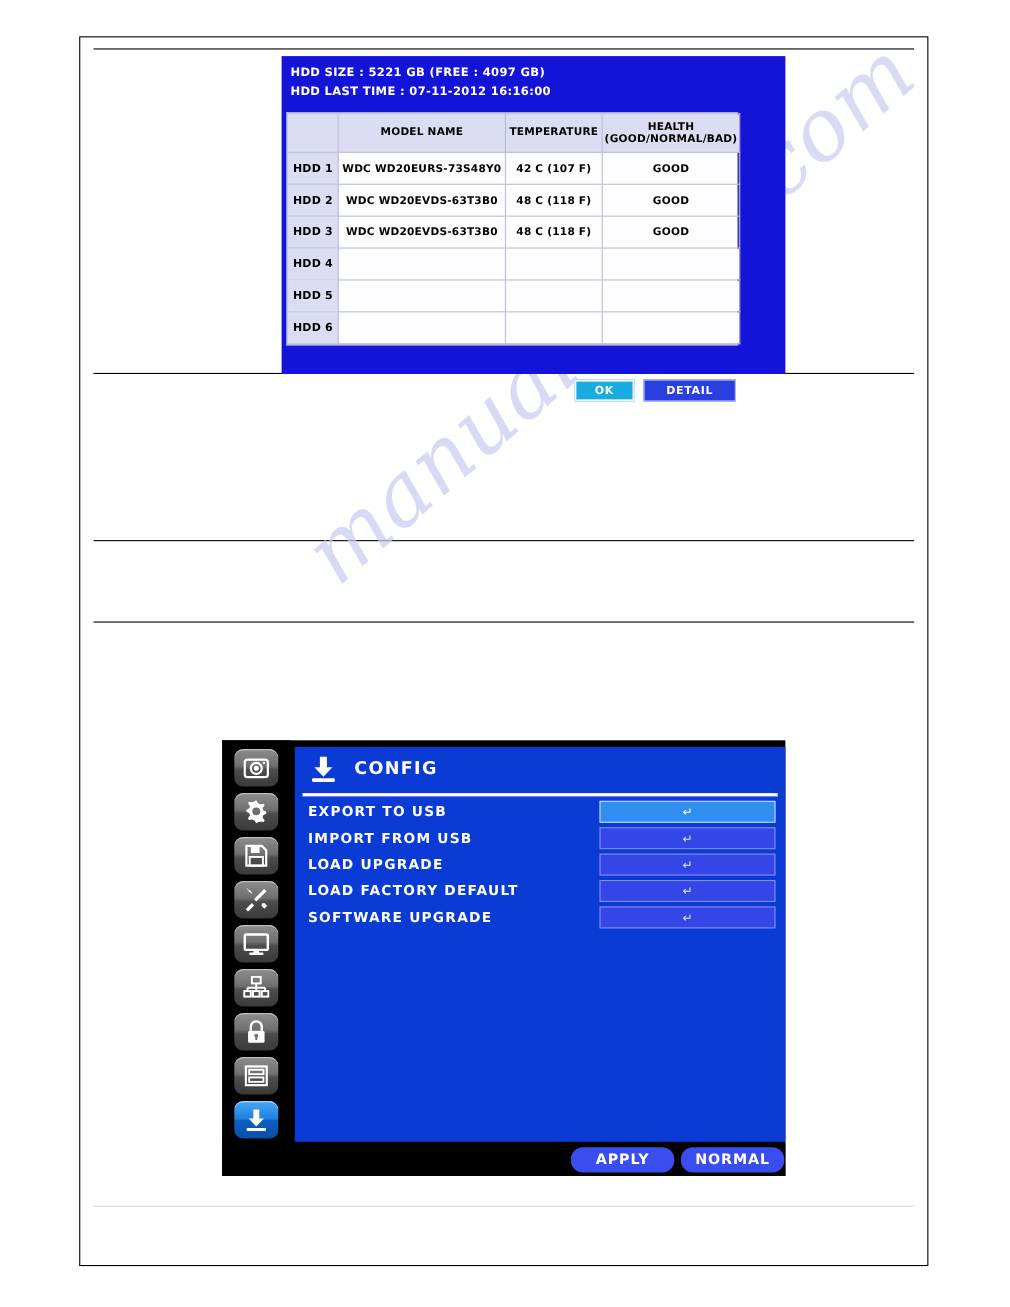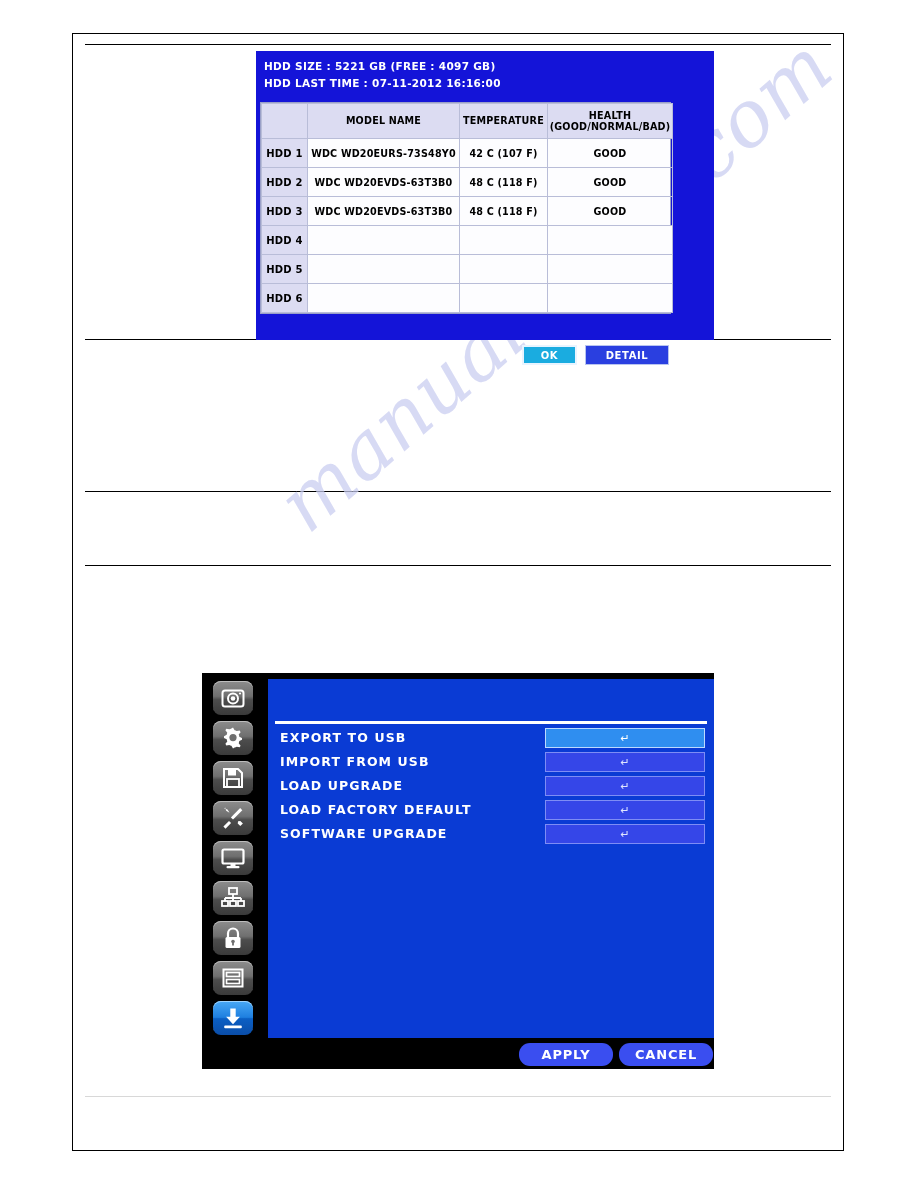--- a/index.html
+++ b/index.html
@@ -495,20 +495,29 @@
         <svg width="24" height="23" viewBox="0 0 24 23">
           <path fill="#fff" d="M9.3 1.6h5.4v8.2h4.2L12 17.2 5.1 9.8h4.2z"></path>
           <rect x="3.2" y="18.4" width="17.6" height="2.8" rx="1" fill="#fff"></rect>
         </svg>
       </span>
     </div>
   </div>
 
   <div class="osd-panel">
 
+    <div class="osd-title-row">
+      <span class="osd-title-icon">
+        <svg width="28" height="27" viewBox="0 0 28 27">
+          <path fill="#fff" d="M10.8 2h6.4v9.6h5L14 20.2 5.8 11.6h5z"></path>
+          <rect x="3.6" y="21.6" width="20.8" height="3.2" rx="1" fill="#fff"></rect>
+        </svg>
+      </span>
+      <span class="osd-title-text">CONFIG</span>
+    </div>
     <div class="osd-divider"></div>
 
     <div class="osd-rows">
 
       <div class="osd-row">
         <span class="osd-row-label">EXPORT  TO  USB</span>
         <span class="osd-row-value highlight">↵</span>
       </div>
 
       <div class="osd-row">
@@ -529,15 +538,15 @@
       <div class="osd-row">
         <span class="osd-row-label">SOFTWARE  UPGRADE</span>
         <span class="osd-row-value">↵</span>
       </div>
 
     </div>
   </div>
 
   <div class="osd-footer">
     <div class="osd-btn apply">APPLY</div>
-    <div class="osd-btn cancel">CANCEL</div>
+    <div class="osd-btn cancel">NORMAL</div>
   </div>
 </div>
 
 </body></html>

